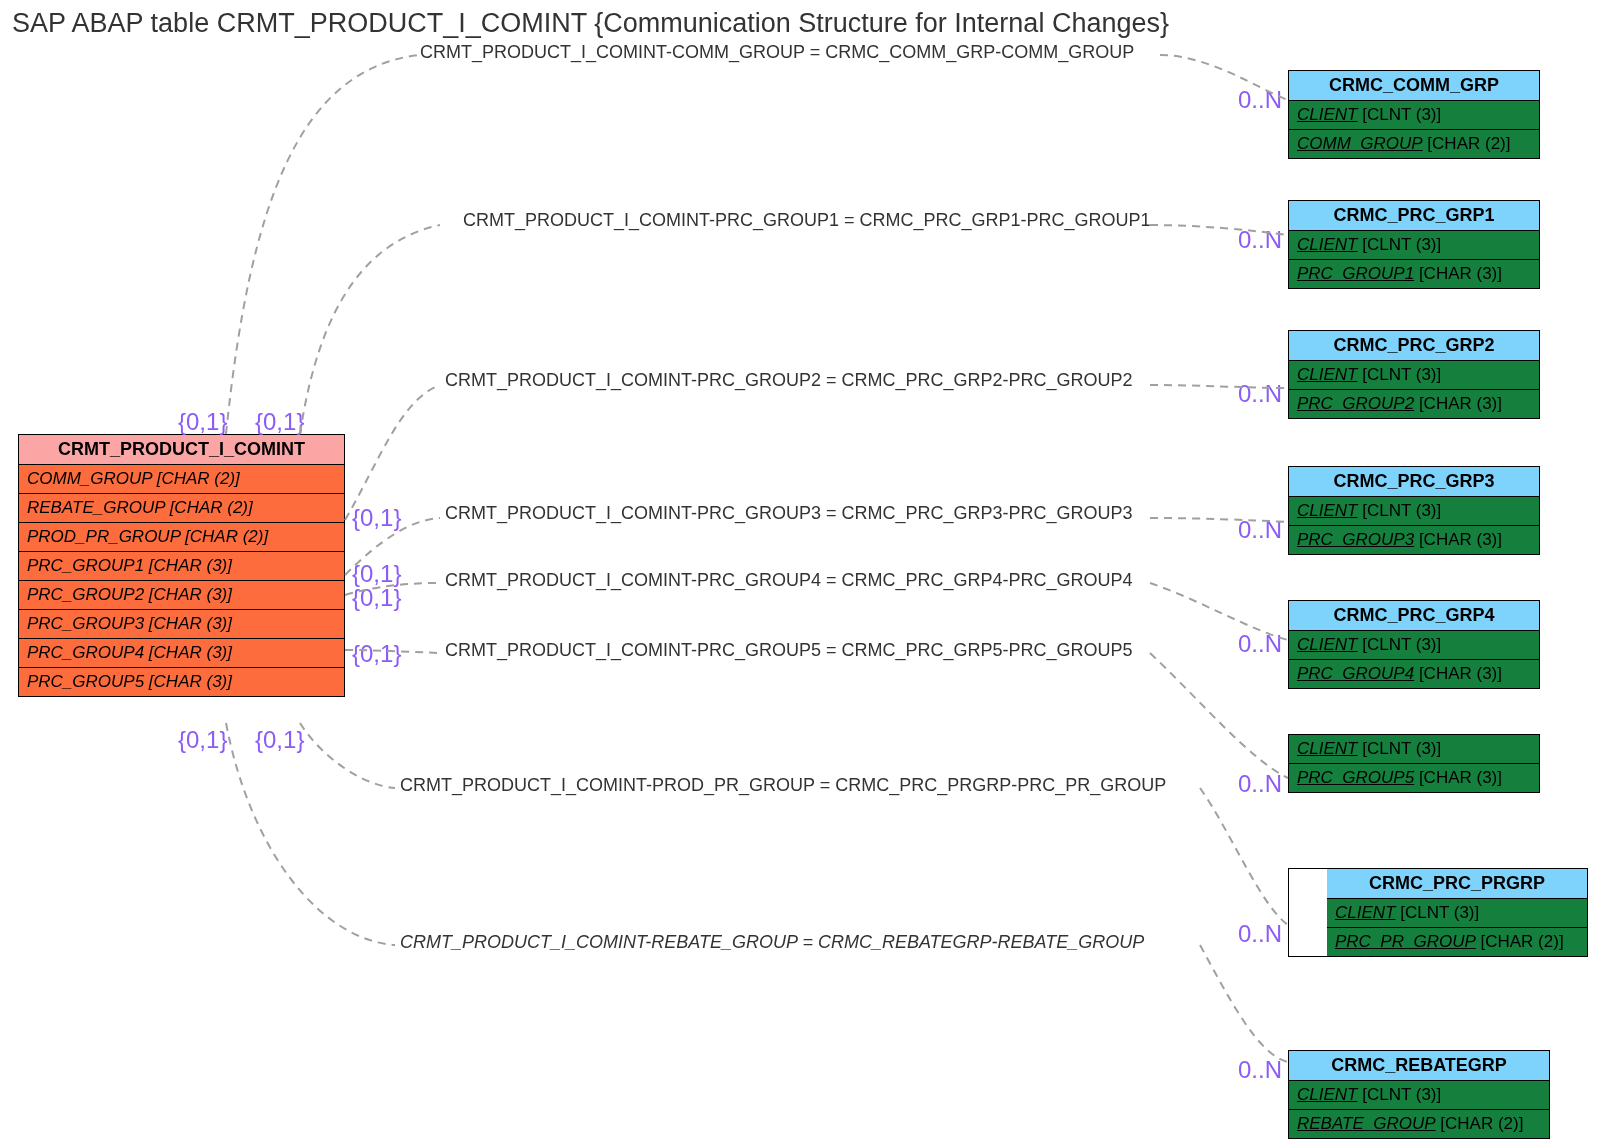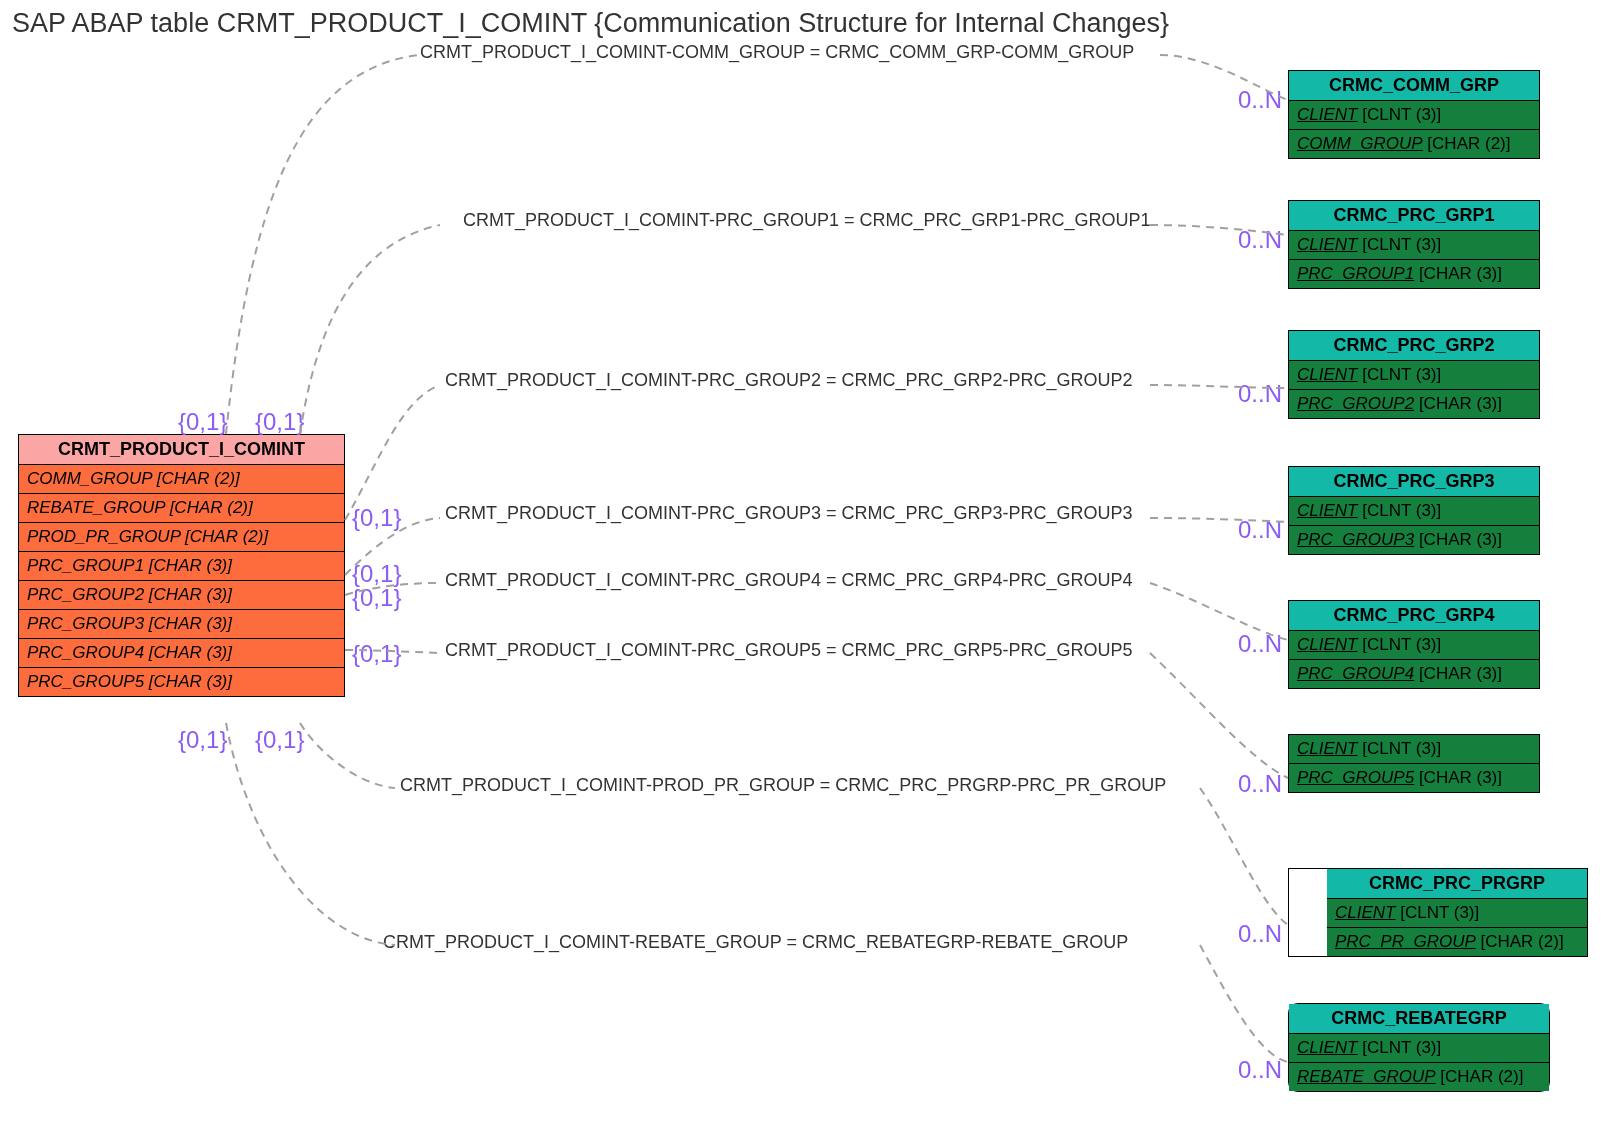--- a/index.html
+++ b/index.html
@@ -33,21 +33,21 @@
     padding: 4px 8px;
     border-bottom: 1px solid #000000;
     font-size: 17px;
     white-space: nowrap;
   }
   .entity .row:last-child {
     border-bottom: none;
   }
   .entity.main .header { background: #fca5a5; }
   .entity.main .row { background: #fc6c3c; font-style: italic; }
-  .entity.target .header { background: #14b8a6; }
+  .entity.target .header { background: #7dd3fc; }
   .entity.target .row { background: #15803d; }
   .entity.target .row .fieldname { font-style: italic; text-decoration: underline; }
   .rel-label {
     position: absolute;
     font-size: 18px;
     color: #333333;
     white-space: nowrap;
   }
   .card-label {
     position: absolute;
@@ -121,34 +121,34 @@
   <div class="row"><span class="fieldname">CLIENT</span> <span>[CLNT (3)]</span></div>
   <div class="row"><span class="fieldname">PRC_GROUP5</span> <span>[CHAR (3)]</span></div>
 </div>
 
 <div class="entity target" style="left:1288px; top:868px; width:260px;padding-left:38px;">
   <div class="header">CRMC_PRC_PRGRP</div>
   <div class="row"><span class="fieldname">CLIENT</span> <span>[CLNT (3)]</span></div>
   <div class="row"><span class="fieldname">PRC_PR_GROUP</span> <span>[CHAR (2)]</span></div>
 </div>
 
-<div class="entity target" style="left:1288px; top:1003px; width:260px;border-radius:10px;">
+<div class="entity target" style="left:1288px; top:1050px; width:260px;">
   <div class="header">CRMC_REBATEGRP</div>
   <div class="row"><span class="fieldname">CLIENT</span> <span>[CLNT (3)]</span></div>
   <div class="row"><span class="fieldname">REBATE_GROUP</span> <span>[CHAR (2)]</span></div>
 </div>
 
 <div class="rel-label" style="left:420px; top:42px;">CRMT_PRODUCT_I_COMINT-COMM_GROUP = CRMC_COMM_GRP-COMM_GROUP</div>
 <div class="rel-label" style="left:463px; top:210px;">CRMT_PRODUCT_I_COMINT-PRC_GROUP1 = CRMC_PRC_GRP1-PRC_GROUP1</div>
 <div class="rel-label" style="left:445px; top:370px;">CRMT_PRODUCT_I_COMINT-PRC_GROUP2 = CRMC_PRC_GRP2-PRC_GROUP2</div>
 <div class="rel-label" style="left:445px; top:503px;">CRMT_PRODUCT_I_COMINT-PRC_GROUP3 = CRMC_PRC_GRP3-PRC_GROUP3</div>
 <div class="rel-label" style="left:445px; top:570px;">CRMT_PRODUCT_I_COMINT-PRC_GROUP4 = CRMC_PRC_GRP4-PRC_GROUP4</div>
 <div class="rel-label" style="left:445px; top:640px;">CRMT_PRODUCT_I_COMINT-PRC_GROUP5 = CRMC_PRC_GRP5-PRC_GROUP5</div>
 <div class="rel-label" style="left:400px; top:775px;">CRMT_PRODUCT_I_COMINT-PROD_PR_GROUP = CRMC_PRC_PRGRP-PRC_PR_GROUP</div>
-<div class="rel-label" style="left:383px; top:932px;">CRMT_PRODUCT_I_COMINT-REBATE_GROUP = CRMC_REBATEGRP-REBATE_GROUP</div>
+<div class="rel-label" style="left:400px; top:932px;font-style:italic;">CRMT_PRODUCT_I_COMINT-REBATE_GROUP = CRMC_REBATEGRP-REBATE_GROUP</div>
 
 <div class="card-label" style="left:178px; top:408px;">{0,1}</div>
 <div class="card-label" style="left:255px; top:408px;">{0,1}</div>
 <div class="card-label" style="left:352px; top:504px;">{0,1}</div>
 <div class="card-label" style="left:352px; top:560px;">{0,1}</div>
 <div class="card-label" style="left:352px; top:584px;">{0,1}</div>
 <div class="card-label" style="left:352px; top:640px;">{0,1}</div>
 <div class="card-label" style="left:255px; top:726px;">{0,1}</div>
 <div class="card-label" style="left:178px; top:726px;">{0,1}</div>
 

